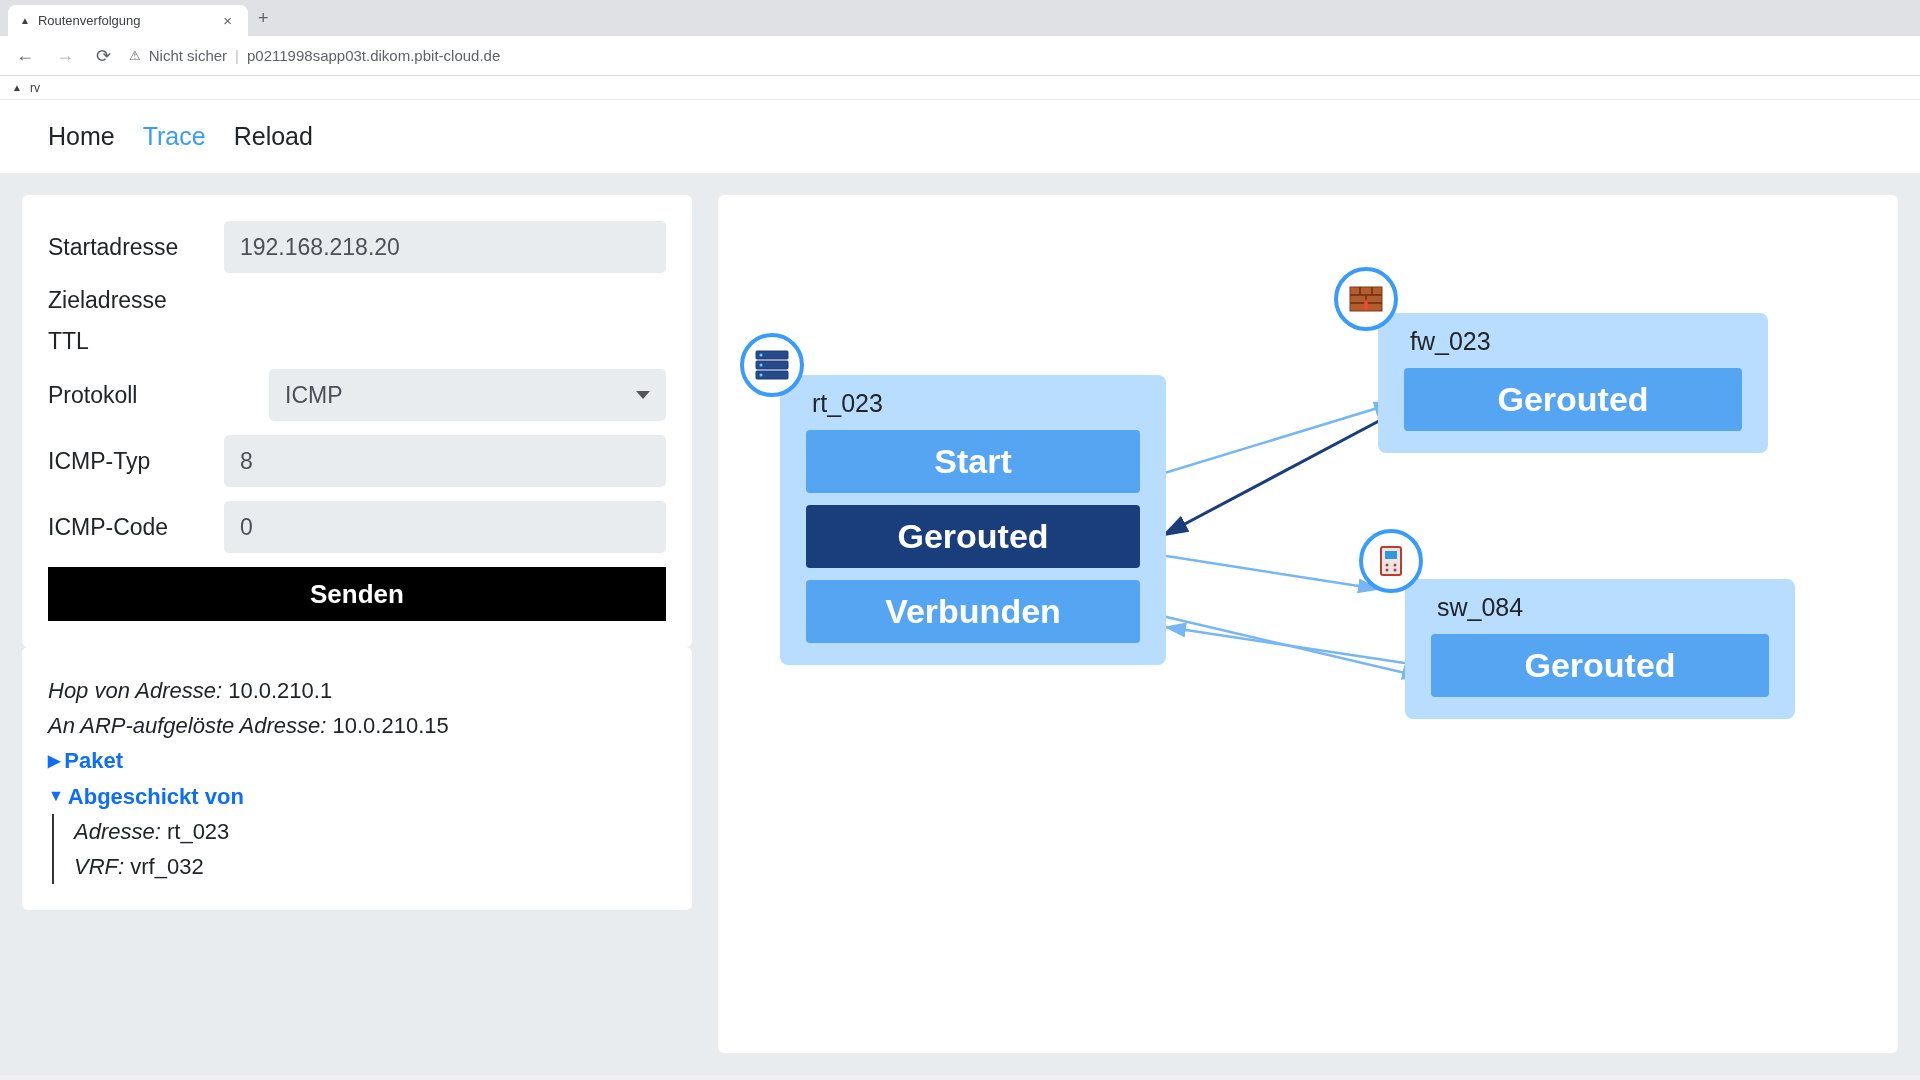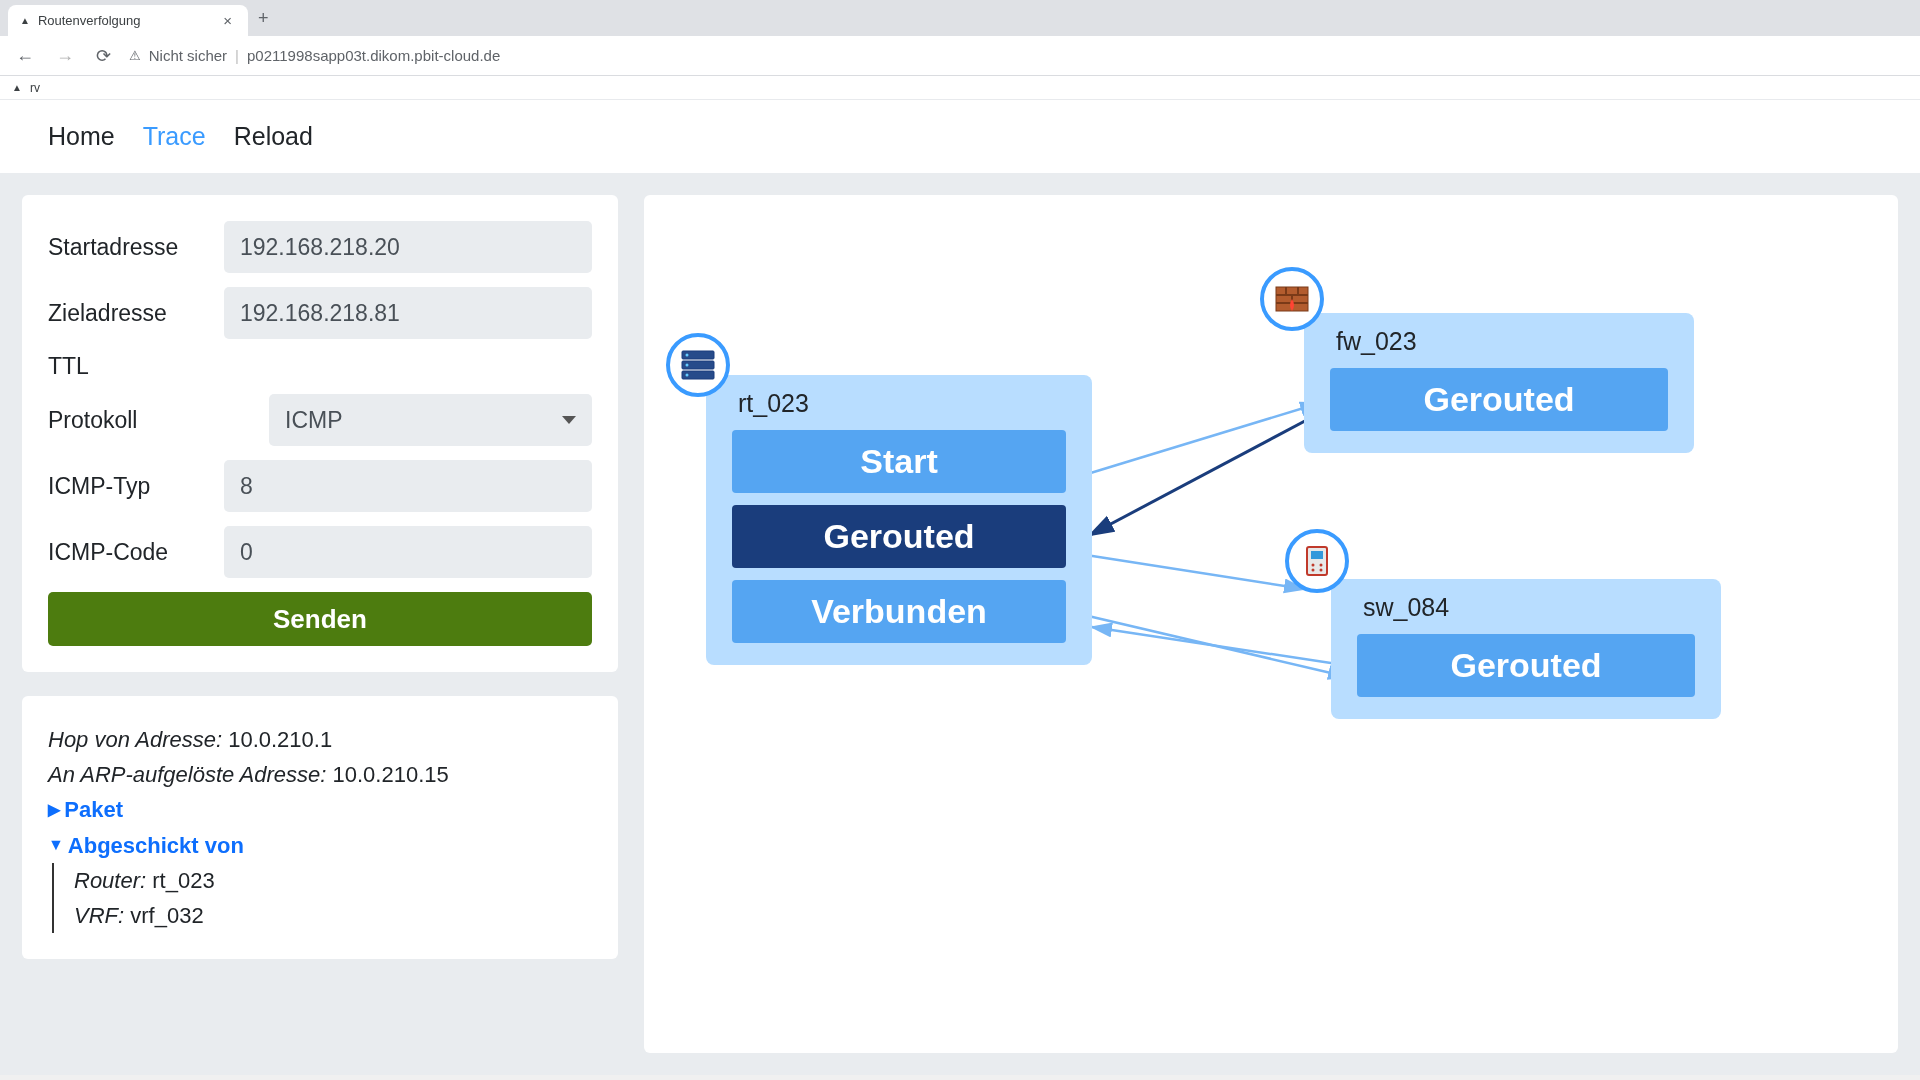--- a/index.html
+++ b/index.html
@@ -20,32 +20,32 @@
   .addr-sep { color: #c0c0c0; }
   .bookmark-bar { background: #fff; height: 24px; display: flex; align-items: center; padding: 0 12px; gap: 8px; font-size: 12px; color: #3c4043; border-bottom: 1px solid #e8eaed; }
 
   
   .app-nav { background: #fff; padding: 22px 48px; display: flex; gap: 28px; font-size: 25px; color: #212529; }
   .app-nav .link { cursor: pointer; }
   .app-nav .link.active { color: #3a9bff; }
 
   
   .content { display: flex; gap: 26px; padding: 22px; background: #e9ecef; height: calc(1080px - 36px - 40px - 24px - 78px); }
-  .left-col { width: 596px; display: flex; flex-direction: column; gap: 24px; }
+  .left-col { width: 670px; display: flex; flex-direction: column; }
   .panel { background: #fff; border-radius: 6px; padding: 26px; }
 
   
   .form-row { display: flex; align-items: center; margin-bottom: 14px; }
   .form-row label { width: 176px; font-size: 23px; color: #212529; }
   .form-row .control { flex: 1; }
   .txt-input { width: 100%; height: 52px; background: #e9ecef; border: none; border-radius: 5px; padding: 12px 16px; font-size: 23px; color: #495057; }
   .sel { width: 100%; height: 52px; background: #e9ecef; border: none; border-radius: 5px; padding: 0 16px; font-size: 23px; color: #495057; appearance: none; position: relative; }
   .sel-wrap { position: relative; padding-left: 45px; }
   .sel-wrap::after { content: ''; position: absolute; right: 16px; top: 50%; width: 0; height: 0; border-left: 7px solid transparent; border-right: 7px solid transparent; border-top: 8px solid #555; transform: translateY(-50%); pointer-events: none; }
-  .btn-primary { width: 100%; height: 54px; background: #4d7c0f; color: #fff; border: none; border-radius: 5px; font-size: 26px; font-weight: 600; cursor: pointer; }
+  .btn-primary { width: 100%; height: 54px; background: #000000; color: #fff; border: none; border-radius: 0; font-size: 26px; font-weight: 600; cursor: pointer; }
 
   
   .details { font-size: 22px; line-height: 1.6; color: #212529; }
   .details .row .lab { font-style: italic; }
   .disclosure { color: #0d6efd; font-weight: 600; cursor: pointer; display: flex; align-items: center; gap: 4px; font-size: 22px; }
   .disc-arrow { font-size: 16px; }
   .sub-block { border-left: 2px solid #333; padding-left: 20px; margin-left: 4px; }
   .sub-row { font-size: 22px; }
   .sub-row .lab { font-style: italic; }
 
@@ -105,21 +105,20 @@
 <div class="content">
   <div class="left-col">
 
     <div class="panel">
       <div class="form-row">
         <label>Startadresse</label>
         <div class="control"><input class="txt-input" value="192.168.218.20" style=""></div>
       </div>
       <div class="form-row">
         <label>Zieladresse</label>
-        <div class="control"><input class="txt-input" value="192.168.218.81" style=""></div>
       </div>
       <div class="form-row">
         <label>TTL</label>
       </div>
       <div class="form-row">
         <label>Protokoll</label>
         <div class="control sel-wrap">
           <select class="sel">
             <option>ICMP</option>
           </select>
@@ -141,21 +140,21 @@
       <div class="row"><span class="lab">An ARP-aufgelöste Adresse:</span> <span>10.0.210.15</span></div>
       <div class="disclosure">
           <span class="disc-arrow">▶</span>
           <span>Paket</span>
         </div>
       <div class="disclosure">
           <span class="disc-arrow">▼</span>
           <span>Abgeschickt von</span>
         </div>
       <div class="sub-block">
-        <div class="sub-row"><span class="lab">Router:</span> <span>rt_023</span></div>
+        <div class="sub-row"><span class="lab">Adresse:</span> <span>rt_023</span></div>
         <div class="sub-row"><span class="lab">VRF:</span> <span>vrf_032</span></div>
       </div>
     </div>
   </div>
 
   <div class="diagram">
     <svg class="edges">
       <defs>
         <marker id="ah-dark" markerWidth="10" markerHeight="10" refX="8" refY="3" orient="auto">
             <path d="M0,0 L9,3 L0,6 Z" fill="#1a3d7c"></path>

